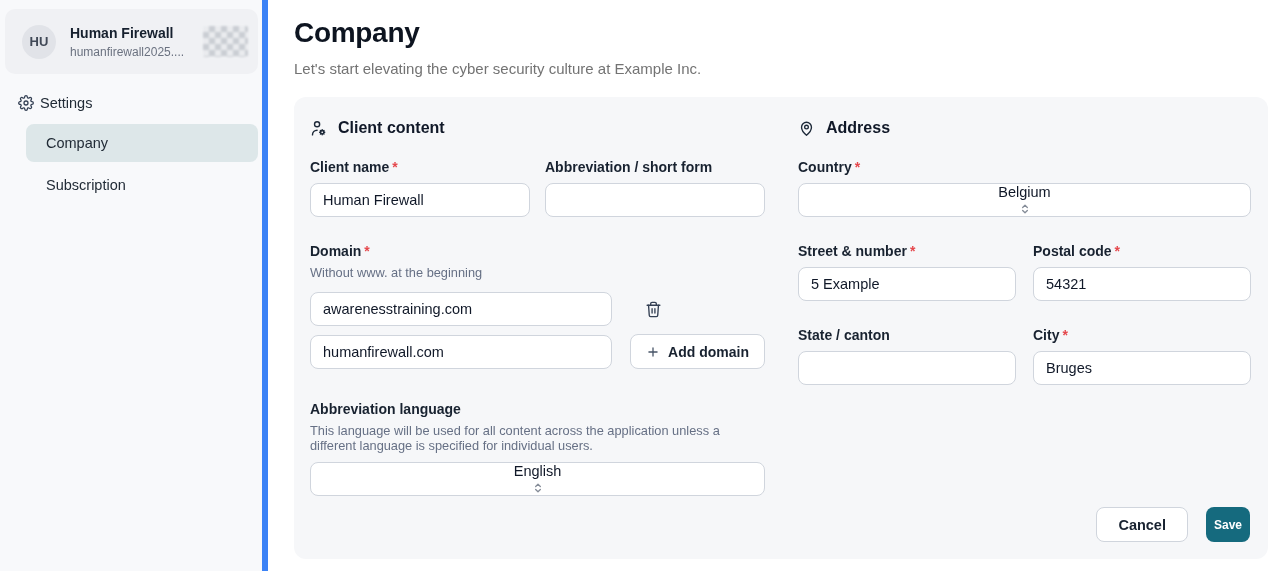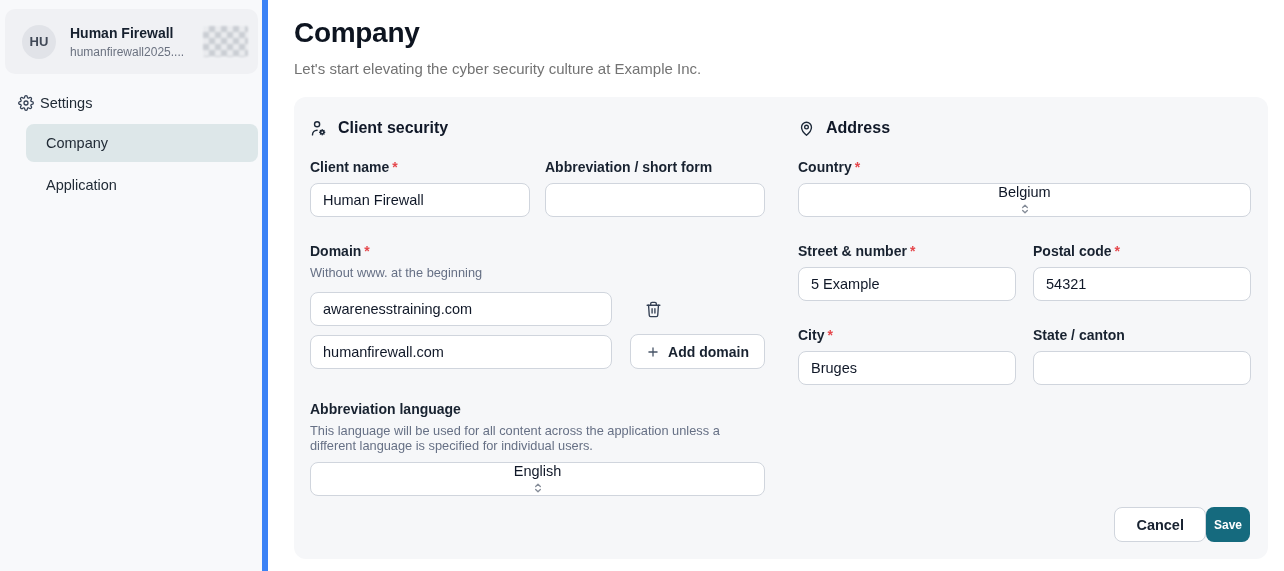--- a/index.html
+++ b/index.html
@@ -106,21 +106,21 @@
     cursor: pointer; color: #344054; display: flex; align-items: center; justify-content: center;
   }
   .trash-btn .icon { width: 17px; height: 17px; display: block; }
 
   .mt-group { margin-top: 26px; }
   .mt-lang  { margin-top: 32px; }
   .helper-lang { max-width: 430px; }
   .lang-select { margin-top: 9px; }
 
   .actions {
-    position: absolute; right: 18px; bottom: 17px; display: flex; align-items: center;
+    position: absolute; right: 18px; bottom: 17px; display: flex; gap: 18px; align-items: center;
   }
   .btn-cancel {
     height: 35px; padding: 0 21px; background: #fff; border: 1px solid var(--border);
     border-radius: 8px; font-size: 14.5px; font-weight: 600; color: #182230;
     cursor: pointer; font-family: "Liberation Sans", sans-serif;
   }
   .btn-save {
     height: 35px; padding: 0 8px; background: var(--accent-teal); border: none;
     border-radius: 8px; font-size: 12px; font-weight: 700; color: #ffffff;
     cursor: pointer; font-family: "Liberation Sans", sans-serif;
@@ -145,21 +145,21 @@
       <svg viewBox="0 0 24 24" fill="none" stroke="currentColor" stroke-width="1.9" stroke-linecap="round" stroke-linejoin="round" width="16" height="16">
         <circle cx="12" cy="12" r="3"></circle>
         <path d="M19.4 15a1.65 1.65 0 0 0 .33 1.82l.06.06a2 2 0 0 1 0 2.83 2 2 0 0 1-2.83 0l-.06-.06a1.65 1.65 0 0 0-1.82-.33 1.65 1.65 0 0 0-1 1.51V21a2 2 0 0 1-2 2 2 2 0 0 1-2-2v-.09A1.65 1.65 0 0 0 9 19.4a1.65 1.65 0 0 0-1.82.33l-.06.06a2 2 0 0 1-2.83 0 2 2 0 0 1 0-2.83l.06-.06a1.65 1.65 0 0 0 .33-1.82 1.65 1.65 0 0 0-1.51-1H3a2 2 0 0 1-2-2 2 2 0 0 1 2-2h.09A1.65 1.65 0 0 0 4.6 9a1.65 1.65 0 0 0-.33-1.82l-.06-.06a2 2 0 0 1 0-2.83 2 2 0 0 1 2.83 0l.06.06a1.65 1.65 0 0 0 1.82.33H9a1.65 1.65 0 0 0 1-1.51V3a2 2 0 0 1 2-2 2 2 0 0 1 2 2v.09a1.65 1.65 0 0 0 1 1.51 1.65 1.65 0 0 0 1.82-.33l.06-.06a2 2 0 0 1 2.83 0 2 2 0 0 1 0 2.83l-.06.06a1.65 1.65 0 0 0-.33 1.82V9a1.65 1.65 0 0 0 1.51 1H21a2 2 0 0 1 2 2 2 2 0 0 1-2 2h-.09a1.65 1.65 0 0 0-1.51 1z"></path>
       </svg>
     </span>
     <span class="nav-section-label">Settings</span>
   </div>
 
   <div class="nav-items">
     <div class="nav-item active">Company</div>
-    <div class="nav-item">Application</div>
+    <div class="nav-item">Subscription</div>
   </div>
 </div>
 
 <div class="main">
 
   <h1 class="page-title">Company</h1>
   <div class="page-subtitle">Let's start elevating the cyber security culture at Example Inc.</div>
 
   <div class="card">
 
@@ -167,21 +167,21 @@
 
       <div class="section-header">
         <span class="icon">
           <svg viewBox="0 0 24 24" fill="none" stroke="currentColor" stroke-width="2" stroke-linecap="round" stroke-linejoin="round" width="17" height="17">
             <circle cx="10" cy="6" r="3.6"></circle>
             <path d="M3.5 21c0-3.6 2.9-6.5 6.5-6.5"></path>
             <circle cx="17.2" cy="17.2" r="2.4"></circle>
             <path d="M17.2 13.6v1.2M17.2 19.6v1.2M20.8 17.2h-1.2M14.8 17.2h-1.2M19.7 14.7l-.85.85M15.55 18.85l-.85.85M19.7 19.7l-.85-.85M15.55 15.55l-.85-.85"></path>
           </svg>
         </span>
-        <span class="section-title">Client security</span>
+        <span class="section-title">Client content</span>
       </div>
 
       <div class="grid-2">
         <div>
           <div class="field-label">
             <span>Client name</span><span class="req">*</span>
           </div>
           <input class="text-input" type="text" value="Human Firewall" style="">
         </div>
         <div>
@@ -278,29 +278,29 @@
           <div class="field-label">
             <span>Postal code</span><span class="req">*</span>
           </div>
           <input class="text-input" type="text" value="54321" style="">
         </div>
       </div>
 
       <div class="grid-2r mt-group">
         <div>
           <div class="field-label">
+            <span>State / canton</span>
+          </div>
+          <input class="text-input" type="text" value="" style="">
+        </div>
+        <div>
+          <div class="field-label">
             <span>City</span><span class="req">*</span>
           </div>
           <input class="text-input" type="text" value="Bruges" style="">
-        </div>
-        <div>
-          <div class="field-label">
-            <span>State / canton</span>
-          </div>
-          <input class="text-input" type="text" value="" style="">
         </div>
       </div>
     </div>
 
     <div class="actions">
       <button class="btn-cancel">Cancel</button>
       <button class="btn-save">Save</button>
     </div>
 
   </div>

